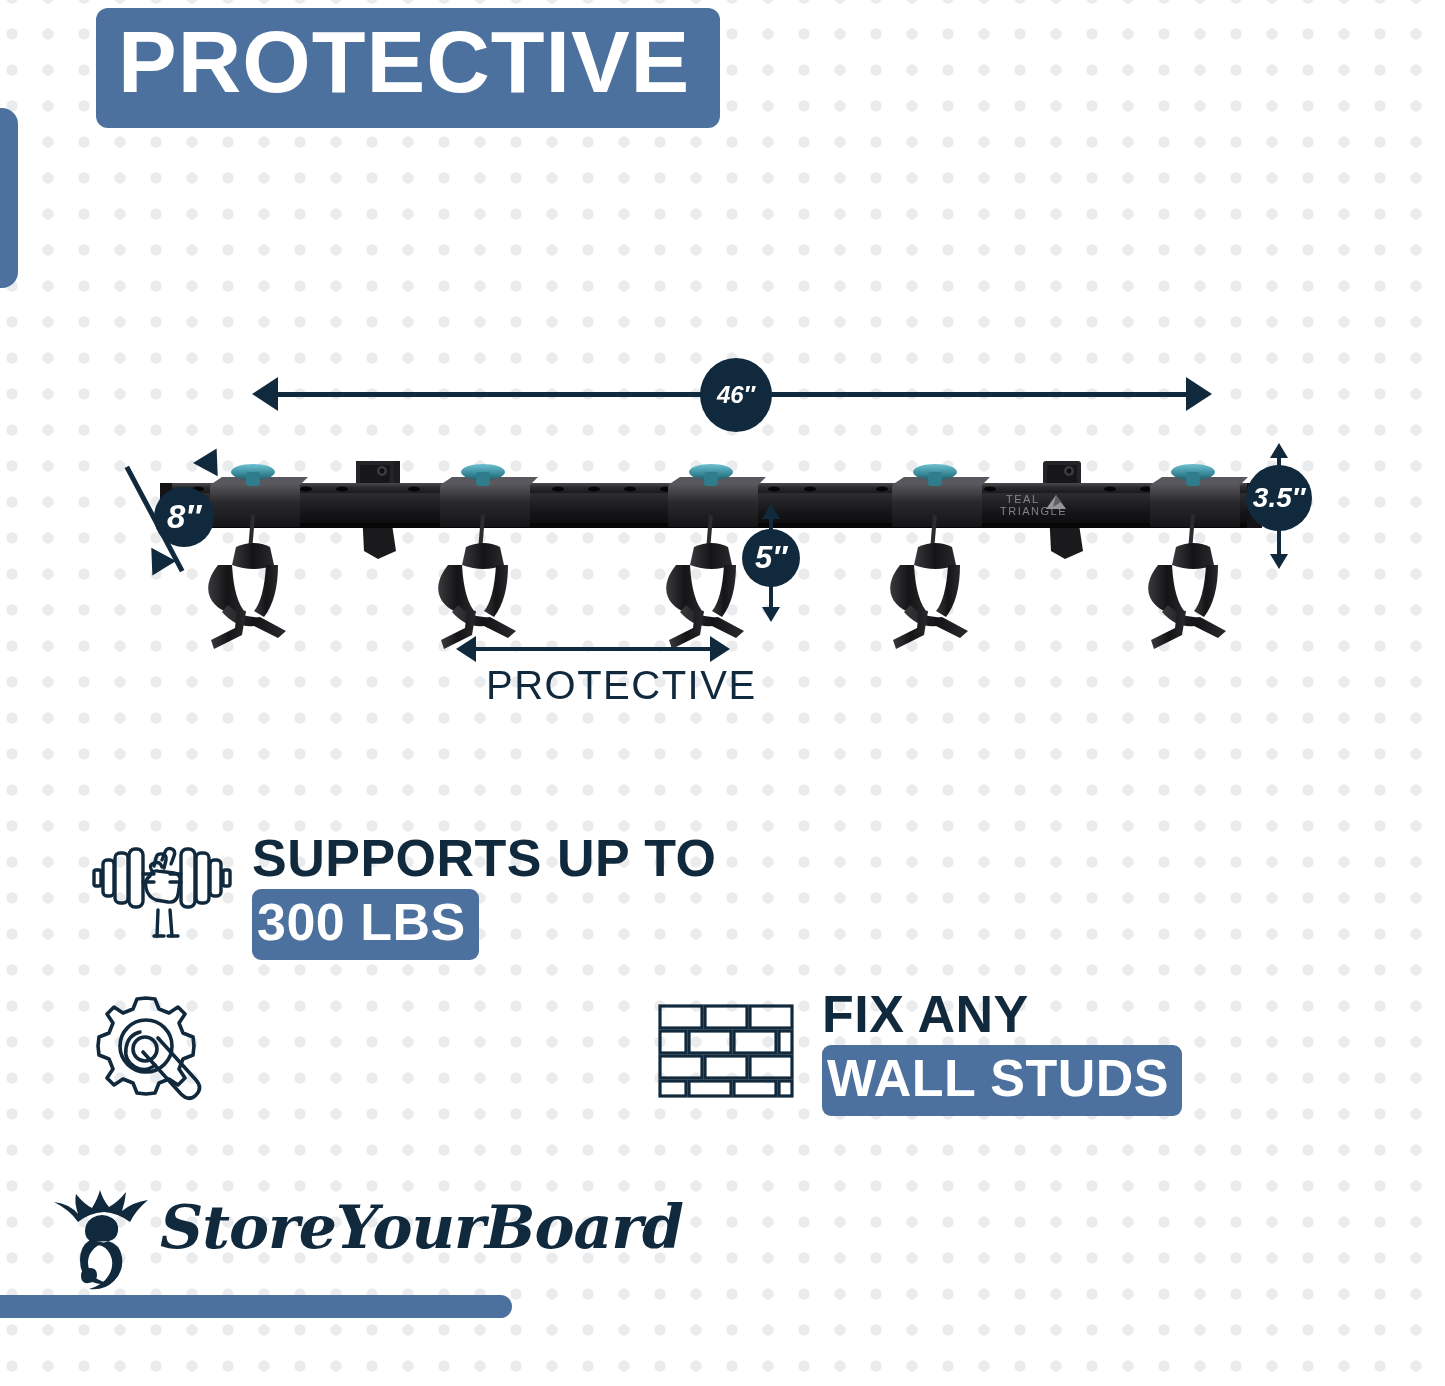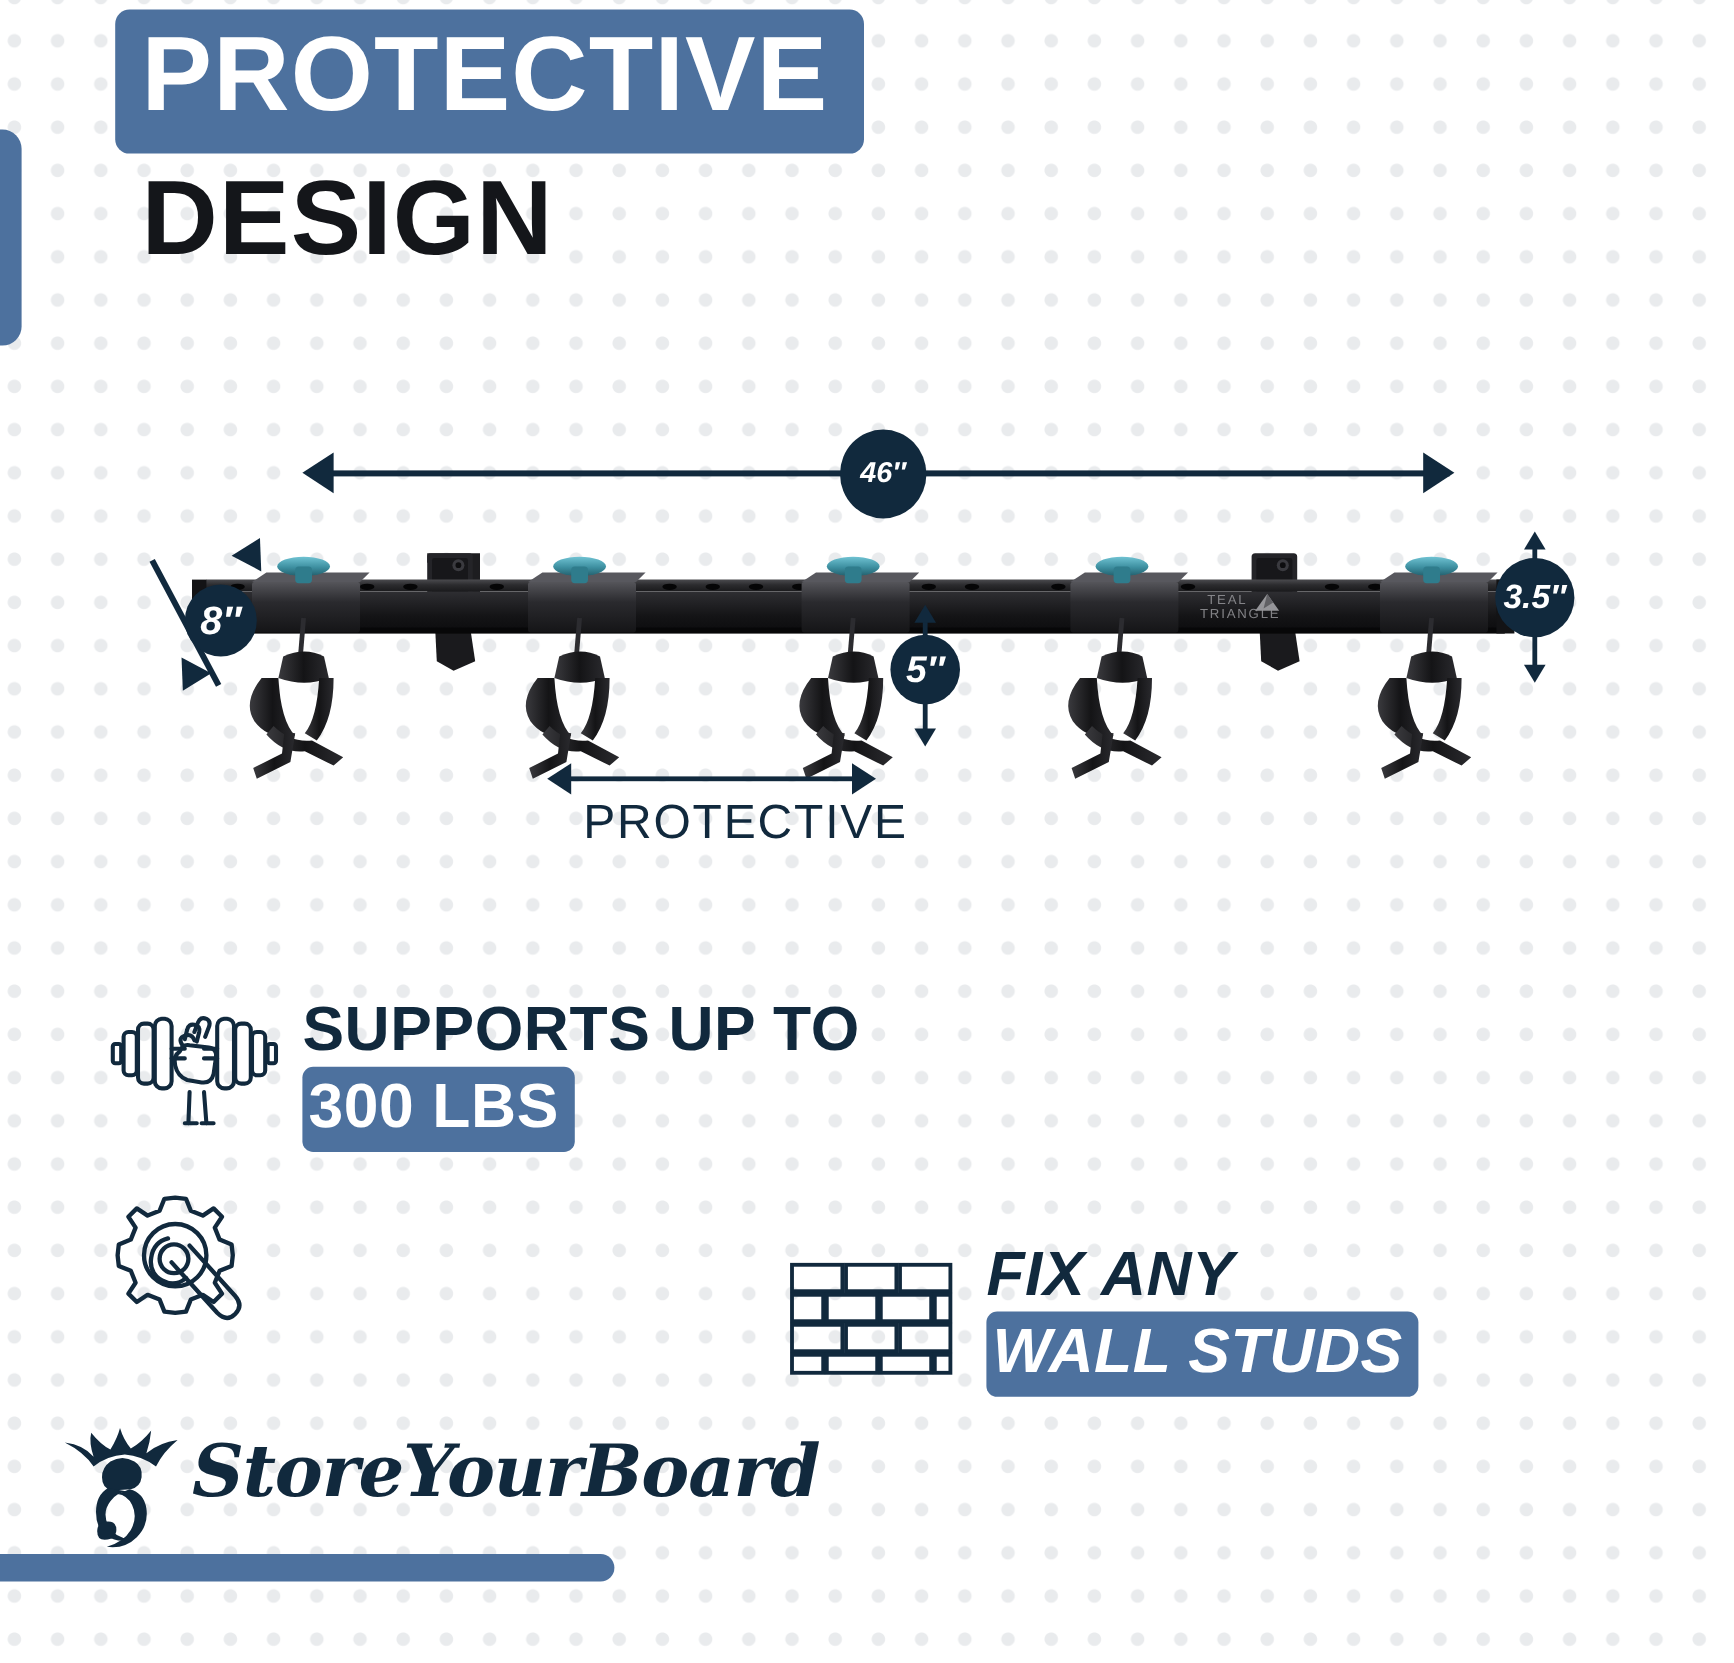--- a/index.html
+++ b/index.html
@@ -324,21 +324,20 @@
 
 <div id="page">
 
   <div class="edge-bar-left"></div>
   <div class="bottom-bar"></div>
 
   <div class="header">
     <div class="title-badge">
       <span class="title-badge-text">PROTECTIVE</span>
     </div>
-    <span class="title-sub">DESIGN</span>
   </div>
 
   <div>
 
     <div class="dim46-line"></div>
     <div class="arrow-left-46"></div>
     <div class="arrow-right-46"></div>
     <div class="dim-badge badge46">46″</div>
 
     <svg width="1120" height="200" viewBox="0 0 1120 200" style="position:absolute;left:150px;top:455px;">
@@ -577,21 +576,21 @@
         <circle cx="64" cy="54" r="26"></circle>
 
         <path d="M58 40 q-12 3 -14 16 q-2 13 9 19 q11 6 20 -2"></path>
         <circle cx="63" cy="57" r="12"></circle>
 
         <path d="M76 46 l38 42 q7 8 0 15 q-7 7 -15 -1 l-38 -42"></path>
       </g>
     </svg>
   </div>
 
-  <div class="feature" style="left:656px; top:1048px; width:560px; height:110px;font-style:italic;">
+  <div class="feature" style="left:656px; top:1000px; width:560px; height:110px;">
     <svg class="feat-icon" width="140" height="100" viewBox="0 0 140 100">
       <g fill="none" stroke="#11293d" stroke-width="3.2">
 
         <rect x="4" y="6" width="42" height="22"></rect>
         <rect x="49" y="6" width="42" height="22"></rect>
         <rect x="94" y="6" width="42" height="22"></rect>
 
         <rect x="4" y="31" width="26" height="22"></rect>
         <rect x="33" y="31" width="42" height="22"></rect>
         <rect x="78" y="31" width="42" height="22"></rect>

